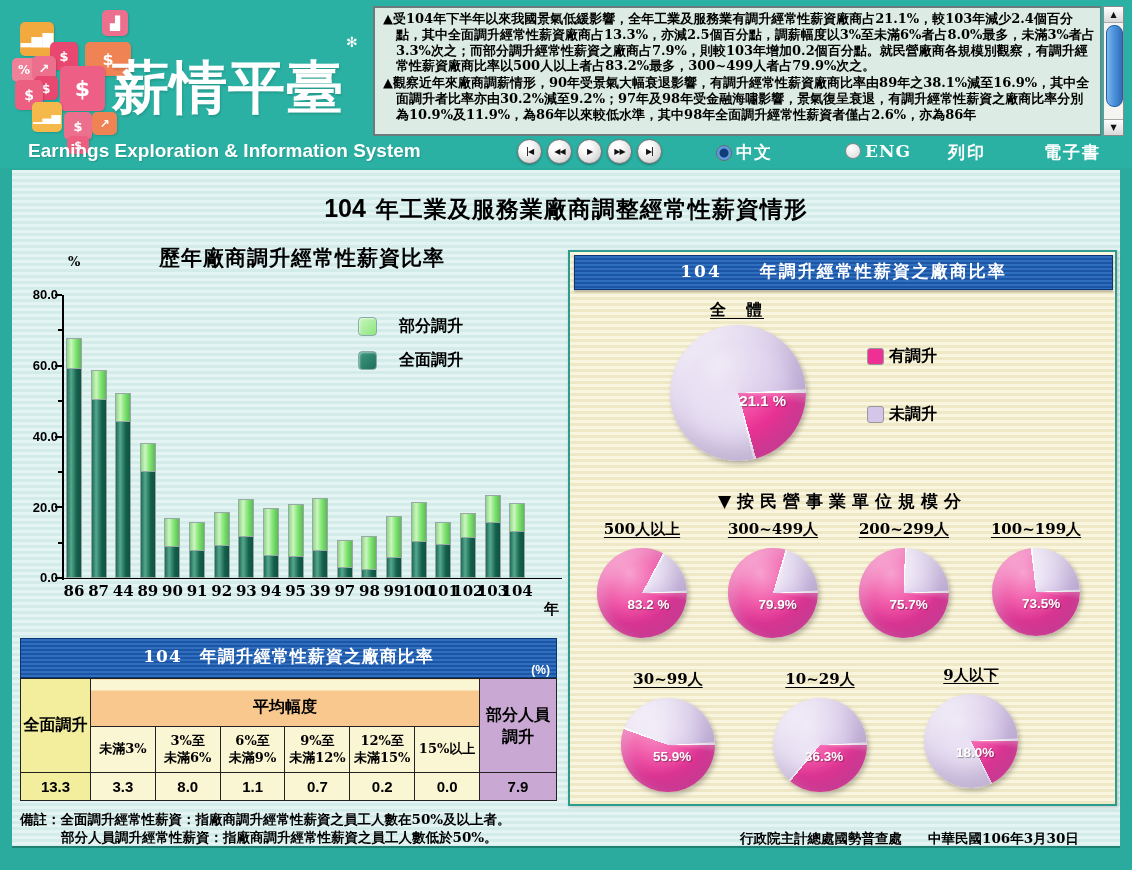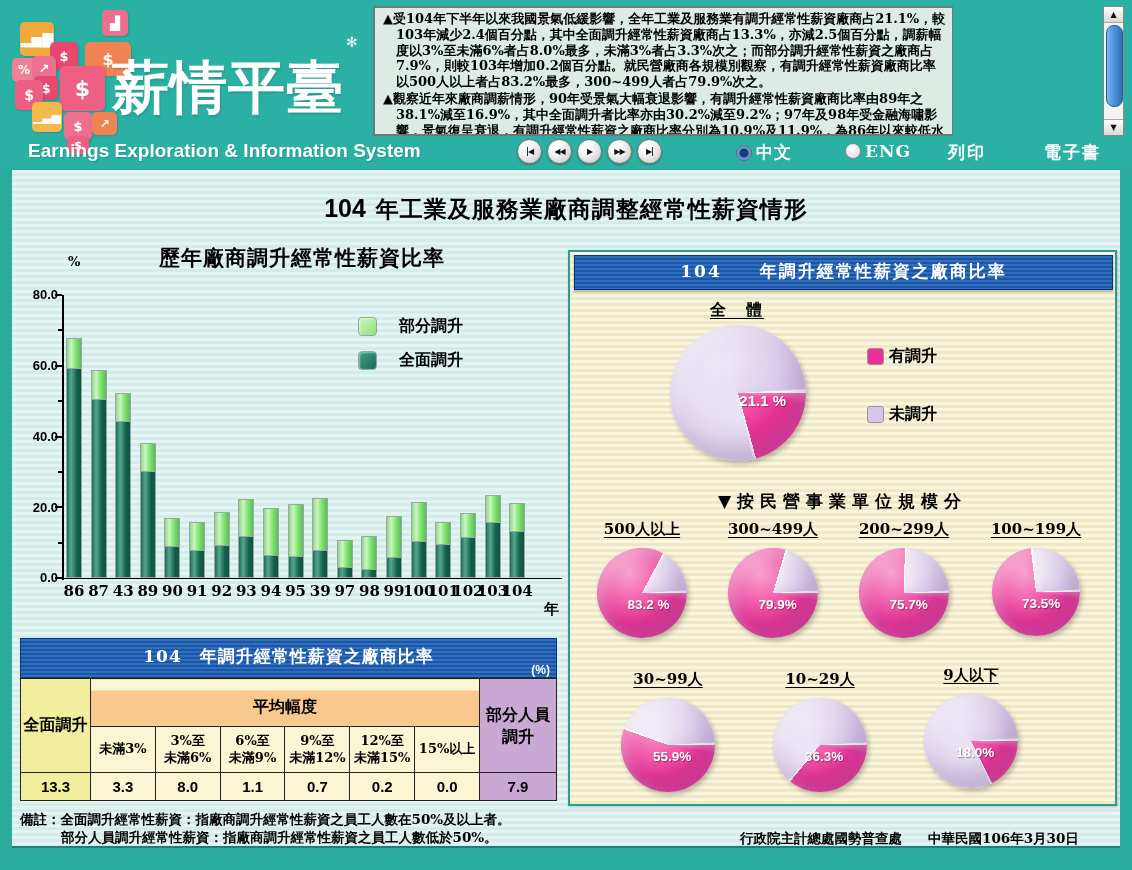--- a/index.html
+++ b/index.html
@@ -25,21 +25,21 @@
   .tile:nth-child(11){left:52px;top:104px;width:28px;height:28px;font-size:13px;}
   .tile:nth-child(12){left:80px;top:104px;width:25px;height:23px;font-size:12px;}
   .tile:nth-child(13){left:55px;top:128px;width:22px;height:18px;font-size:11px;}
   .logo-title{position:absolute;left:100px;top:42px;width:250px;color:#fff;font-size:57px;font-weight:bold;
               letter-spacing:1px;white-space:nowrap;text-shadow:1px 2px 2px rgba(0,0,0,.12);}
   .logo-mark{position:absolute;left:334px;top:26px;color:#fff;font-size:14px;font-family:"DejaVu Sans",sans-serif;}
   .logo-sub{position:absolute;left:16px;top:132px;color:#fff;font-size:19px;font-weight:bold;
             font-family:"Liberation Sans","DejaVu Sans",sans-serif;white-space:nowrap;text-shadow:1px 1px 1px rgba(0,0,0,.15);}
 
   
-  .announce{position:absolute;left:373px;top:6px;width:580px;height:130px;background:#dcece4;
+  .announce{position:absolute;left:373px;top:6px;width:728px;height:130px;background:#dcece4;
             border:2px solid #6b7b7b;border-right:1px solid #6b7b7b;padding:3px 4px 0 8px;box-sizing:border-box;overflow:hidden;}
   .announce p{margin:0 0 1px 0;font-size:13px;line-height:15.8px;color:#000;font-weight:bold;
               text-indent:-13px;padding-left:13px;letter-spacing:0px;}
   .vscroll{position:absolute;left:1103px;top:6px;width:21px;height:130px;background:#f4f4f0;border:1px solid #8a8a8a;box-sizing:border-box;}
   .vs-btn{position:absolute;left:0;width:19px;height:15px;background:linear-gradient(#ffffff,#d9d9d9);
           border-bottom:1px solid #aaa;text-align:center;font-size:8px;line-height:15px;color:#111;
           font-family:"DejaVu Sans",sans-serif;cursor:pointer;}
   .vs-btn.down{bottom:0;border-top:1px solid #aaa;border-bottom:none;}
   .vs-thumb{position:absolute;left:2px;top:18px;width:15px;height:80px;border-radius:8px;
             background:linear-gradient(90deg,#7fb4e8,#4d94dd 45%,#2e6fb8);border:1px solid #1d5fa8;}
@@ -170,21 +170,21 @@
     </div>
 
     <div class="navrow">
       <div class="mbtns" id="mbtns">
           <div class="mbtn">|◀</div>
           <div class="mbtn">◀◀</div>
           <div class="mbtn">▶</div>
           <div class="mbtn">▶▶</div>
           <div class="mbtn">▶|</div>
         </div>
-      <div class="langgrp" style="left:736px;">
+      <div class="langgrp" style="left:716px;">
         <span class="radio on"></span>
         <span class="navlabel">中文</span>
       </div>
       <div class="langgrp" style="left:845px;">
         <span class="radio"></span>
         <span class="navlabel">ENG</span>
       </div>
       <div class="navlink" style="left:948px;">列印</div>
       <div class="navlink" style="left:1044px;">電子書</div>
     </div>
@@ -288,21 +288,21 @@
         <div class="tick" style="width: 4px; left: -6px; top: 176px;"></div>
         <div class="tick" style="width: 7px; left: -9px; top: 141px;"></div>
         <div class="tick" style="width: 4px; left: -6px; top: 105px;"></div>
         <div class="tick" style="width: 7px; left: -9px; top: 70px;"></div>
         <div class="tick" style="width: 4px; left: -6px; top: 34px;"></div>
         <div class="tick" style="width: 7px; left: -9px; top: -1px;"></div>
       </div>
     <div class="xlabels" id="xlabels">
         <span class="xlab" style="left: 10px;">86</span>
         <span class="xlab" style="left: 34.62px;">87</span>
-        <span class="xlab" style="left: 59.24px;">43</span>
+        <span class="xlab" style="left: 59.24px;">44</span>
         <span class="xlab" style="left: 83.86px;">89</span>
         <span class="xlab" style="left: 108.48px;">90</span>
         <span class="xlab" style="left: 133.1px;">91</span>
         <span class="xlab" style="left: 157.72px;">92</span>
         <span class="xlab" style="left: 182.34px;">93</span>
         <span class="xlab" style="left: 206.96px;">94</span>
         <span class="xlab" style="left: 231.58px;">95</span>
         <span class="xlab" style="left: 256.2px;">39</span>
         <span class="xlab" style="left: 280.82px;">97</span>
         <span class="xlab" style="left: 305.44px;">98</span>

